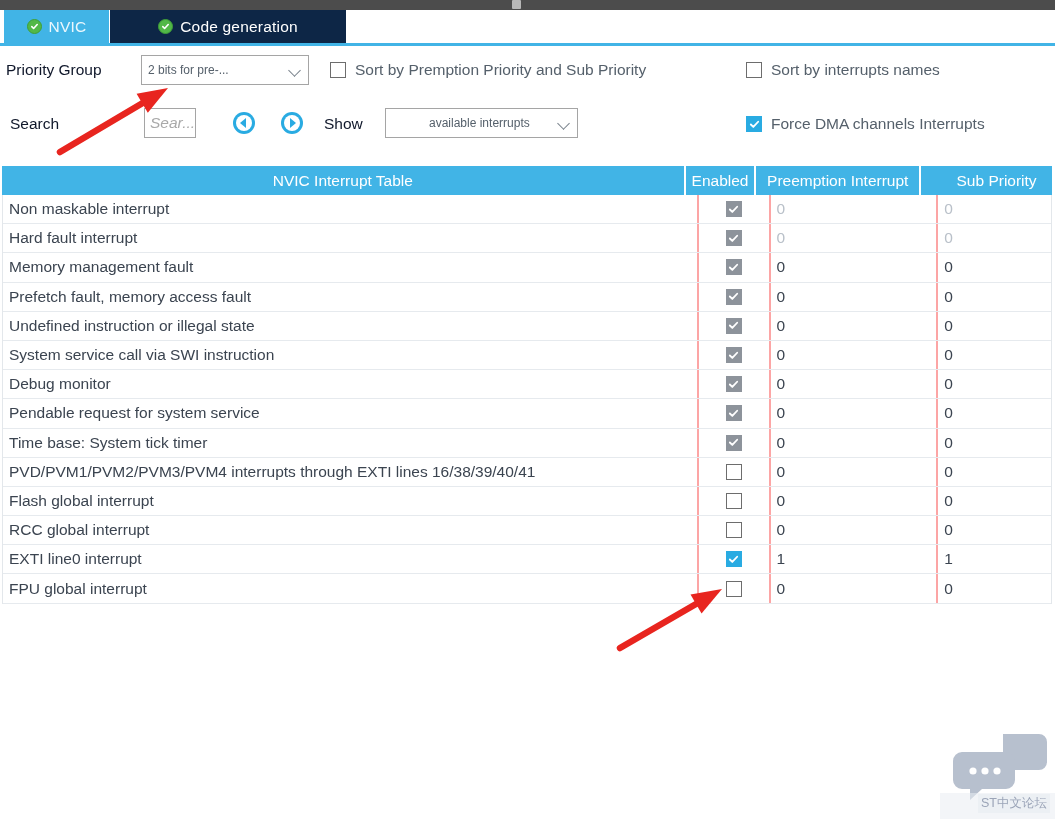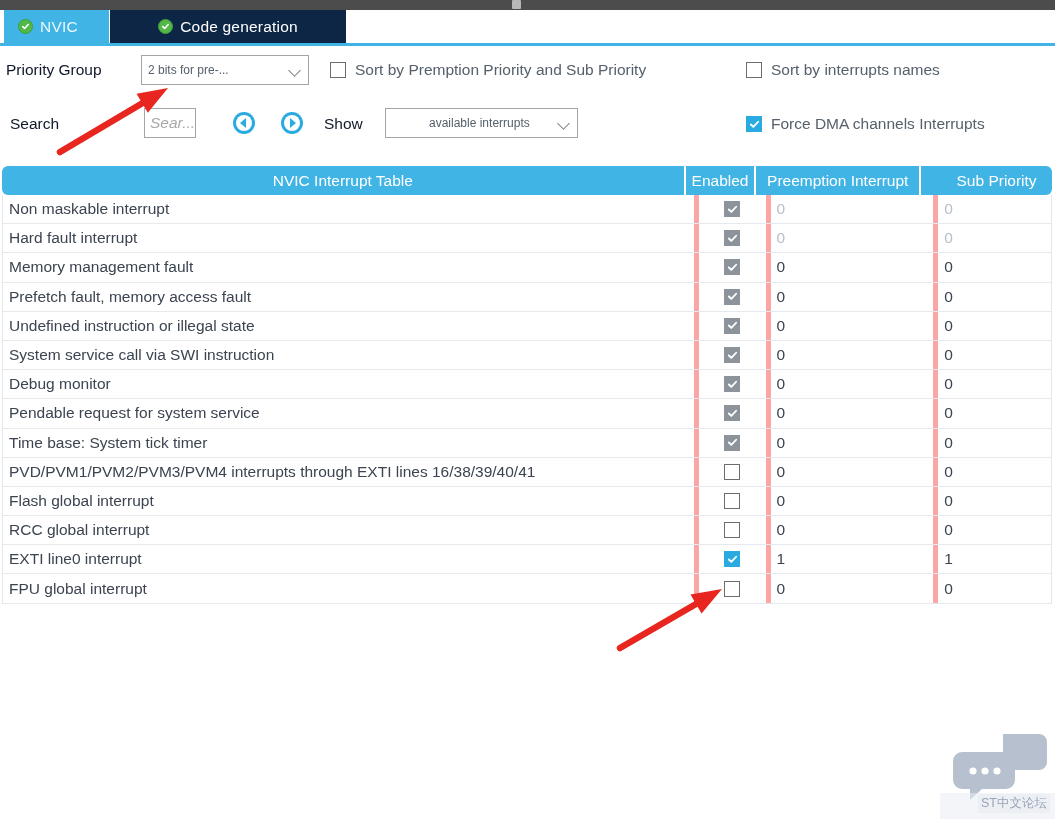--- a/index.html
+++ b/index.html
@@ -38,20 +38,21 @@
     display: flex; align-items: center; gap: 7px;
     padding: 0 14px;
     font-size: 15.5px;
     letter-spacing: .2px;
     white-space: nowrap;
   }
   .tab-nvic {
     left: 4px; width: 105px;
     background: #41b4e6;
     color: #eaf7fd;
+    justify-content: center;
   }
   .tab-codegen {
     left: 110px; width: 236px;
     background: #0d2646;
     color: #ffffff;
     justify-content: center;
   }
   .tab-underline {
     position: absolute; left: 0; top: 43px;
     width: 1055px; height: 3px;
@@ -162,21 +163,20 @@
 
   
   .table {
     position: absolute; left: 2px; top: 166px;
     width: 1050px;
   }
   .thead {
     display: flex;
     height: 29px;
     background: #41b4e6;
-    border-radius: 6px;
   }
   .th {
     color: #ffffff;
     font-size: 15.5px;
     display: flex; align-items: center; justify-content: center;
     border-right: 2px solid #ffffff;
     white-space: nowrap;
     overflow: hidden;
   }
   .th:last-child { border-right: none; margin-left: 20px; }
@@ -192,21 +192,21 @@
   }
   .tr {
     display: flex;
     height: 29.2px;
     border-bottom: 1px solid #e6eaee;
   }
   .td {
     font-size: 15.5px;
     color: #3b4450;
     display: flex; align-items: center;
-    border-right: 5px solid #fca5a5;
+    border-right: 2px solid #fca5a5;
     padding-left: 6px;
     white-space: nowrap;
     overflow: hidden;
   }
   .td.c-en { justify-content: center; padding-left: 0; }
   .td.c-sub { border-right: none; }
   .td.muted { color: #b9c0c9; }
   .tr.sel .td { background: #ffffff; }
 
   

